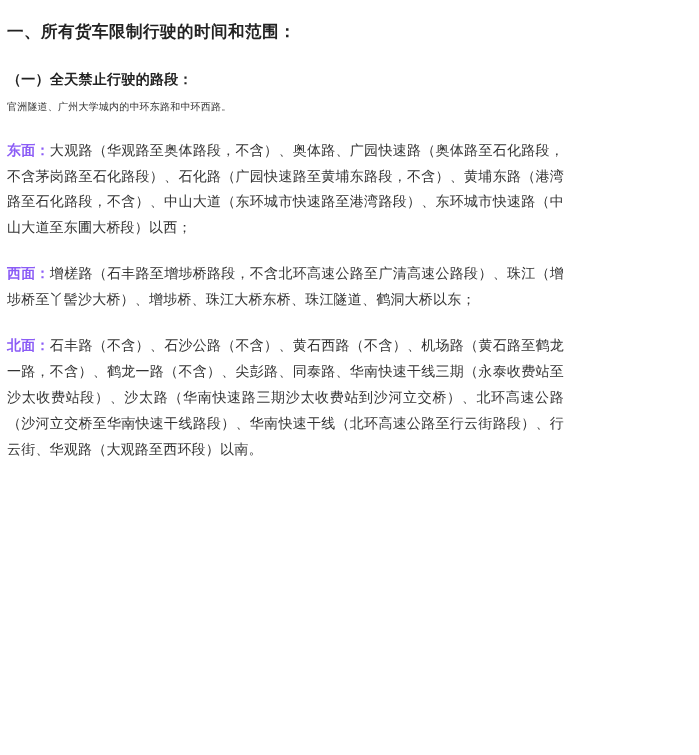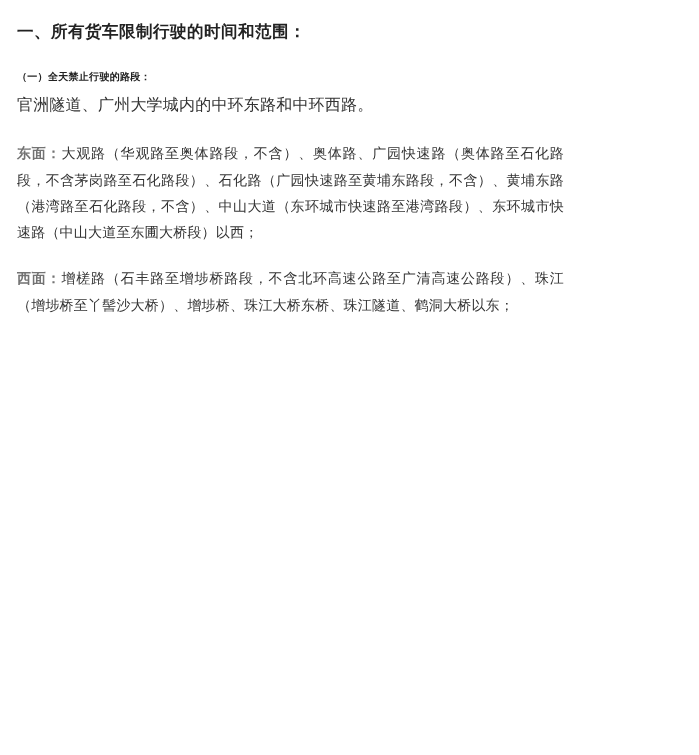--- a/index.html
+++ b/index.html
@@ -10,58 +10,57 @@
   body {
     width: 699px;
     min-height: 755px;
     font-family: "Liberation Sans", "DejaVu Sans", sans-serif;
     color: #333333;
     -webkit-font-smoothing: antialiased;
   }
   .page {
     width: 584px;
     box-sizing: border-box;
-    padding: 14px 20px 10px 17px;
+    padding: 14px 20px 10px 7px;
   }
   .main-title {
     font-size: 16.5px;
     font-weight: bold;
     color: #222222;
     letter-spacing: 0.5px;
     line-height: 1.6;
     margin: 4px 0 24px 0;
   }
   .section-head {
-    font-size: 10px;
+    font-size: 14px;
     font-weight: bold;
     color: #222222;
     line-height: 1.7;
     margin: 0 0 6px 0;
     letter-spacing: 0.3px;
   }
   .para {
-    font-size: 16px;
+    font-size: 10px;
     color: #333333;
     line-height: 1.75;
     margin: 0 0 22px 0;
     text-align: justify;
     letter-spacing: 0.2px;
   }
   .dir-para {
     font-size: 14px;
     color: #333333;
     line-height: 1.85;
     margin: 0 0 20px 0;
     text-align: justify;
     letter-spacing: 0.2px;
   }
   .dir-label {
     font-weight: bold;
-    color: #737373;
-    font-family: Liberation Mono, monospace;
+    color: #8b5cf6;
   }
   .block-gap-lg {
     margin-bottom: 26px;
   }
 </style>
 </head>
 <body>
 
 <div class="page">
 
@@ -75,14 +74,17 @@
 
   <p class="dir-para">
     <span class="dir-label">东面：</span><span>大观路（华观路至奥体路段，不含）、奥体路、广园快速路（奥体路至石化路段，不含茅岗路至石化路段）、石化路（广园快速路至黄埔东路段，不含）、黄埔东路（港湾路至石化路段，不含）、中山大道（东环城市快速路至港湾路段）、东环城市快速路（中山大道至东圃大桥段）以西；</span>
   </p>
 
 
   <p class="dir-para">
     <span class="dir-label">西面：</span><span>增槎路（石丰路至增埗桥路段，不含北环高速公路至广清高速公路段）、珠江（增埗桥至丫髻沙大桥）、增埗桥、珠江大桥东桥、珠江隧道、鹤洞大桥以东；</span>
   </p>
 
+  <p class="dir-para">
+    <span class="dir-label">北面：</span><span>石丰路（不含）、石沙公路（不含）、黄石西路（不含）、机场路（黄石路至鹤龙一路，不含）、鹤龙一路（不含）、尖彭路、同泰路、华南快速干线三期（永泰收费站至沙太收费站段）、沙太路（华南快速路三期沙太收费站到沙河立交桥）、北环高速公路（沙河立交桥至华南快速干线路段）、华南快速干线（北环高速公路至行云街路段）、行云街、华观路（大观路至西环段）以南。</span>
+  </p>
 
 </div>
 
 </body></html>

